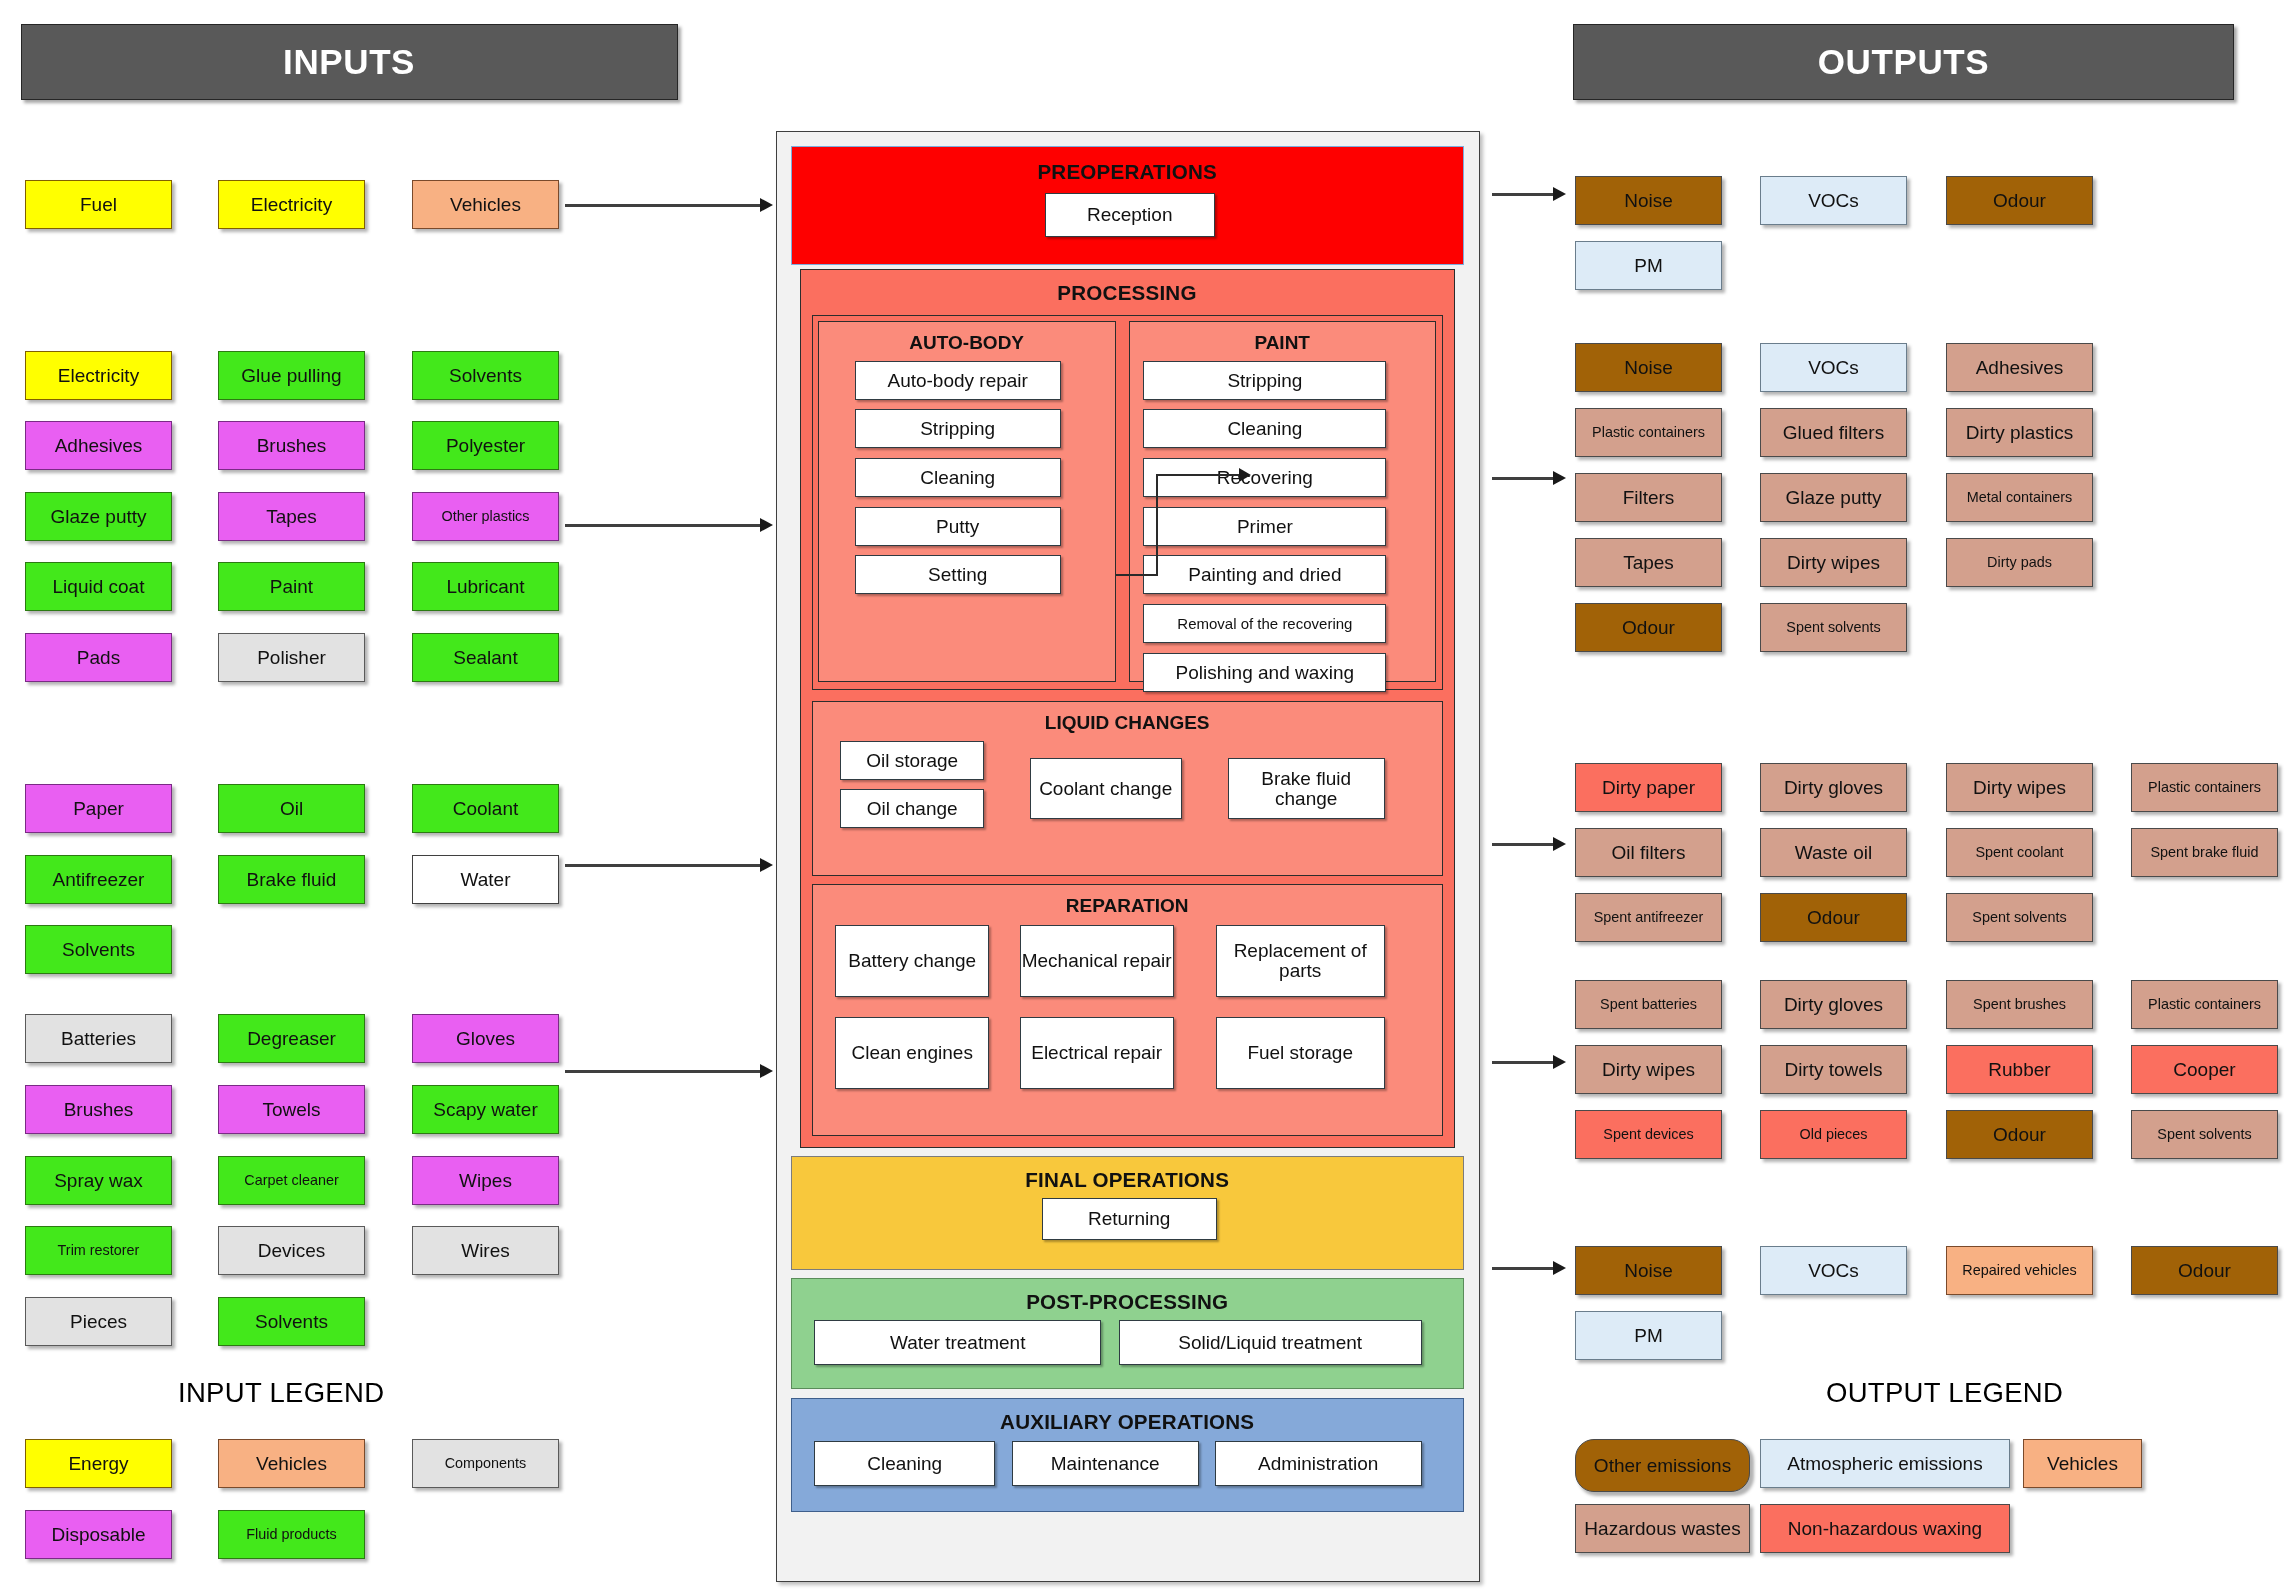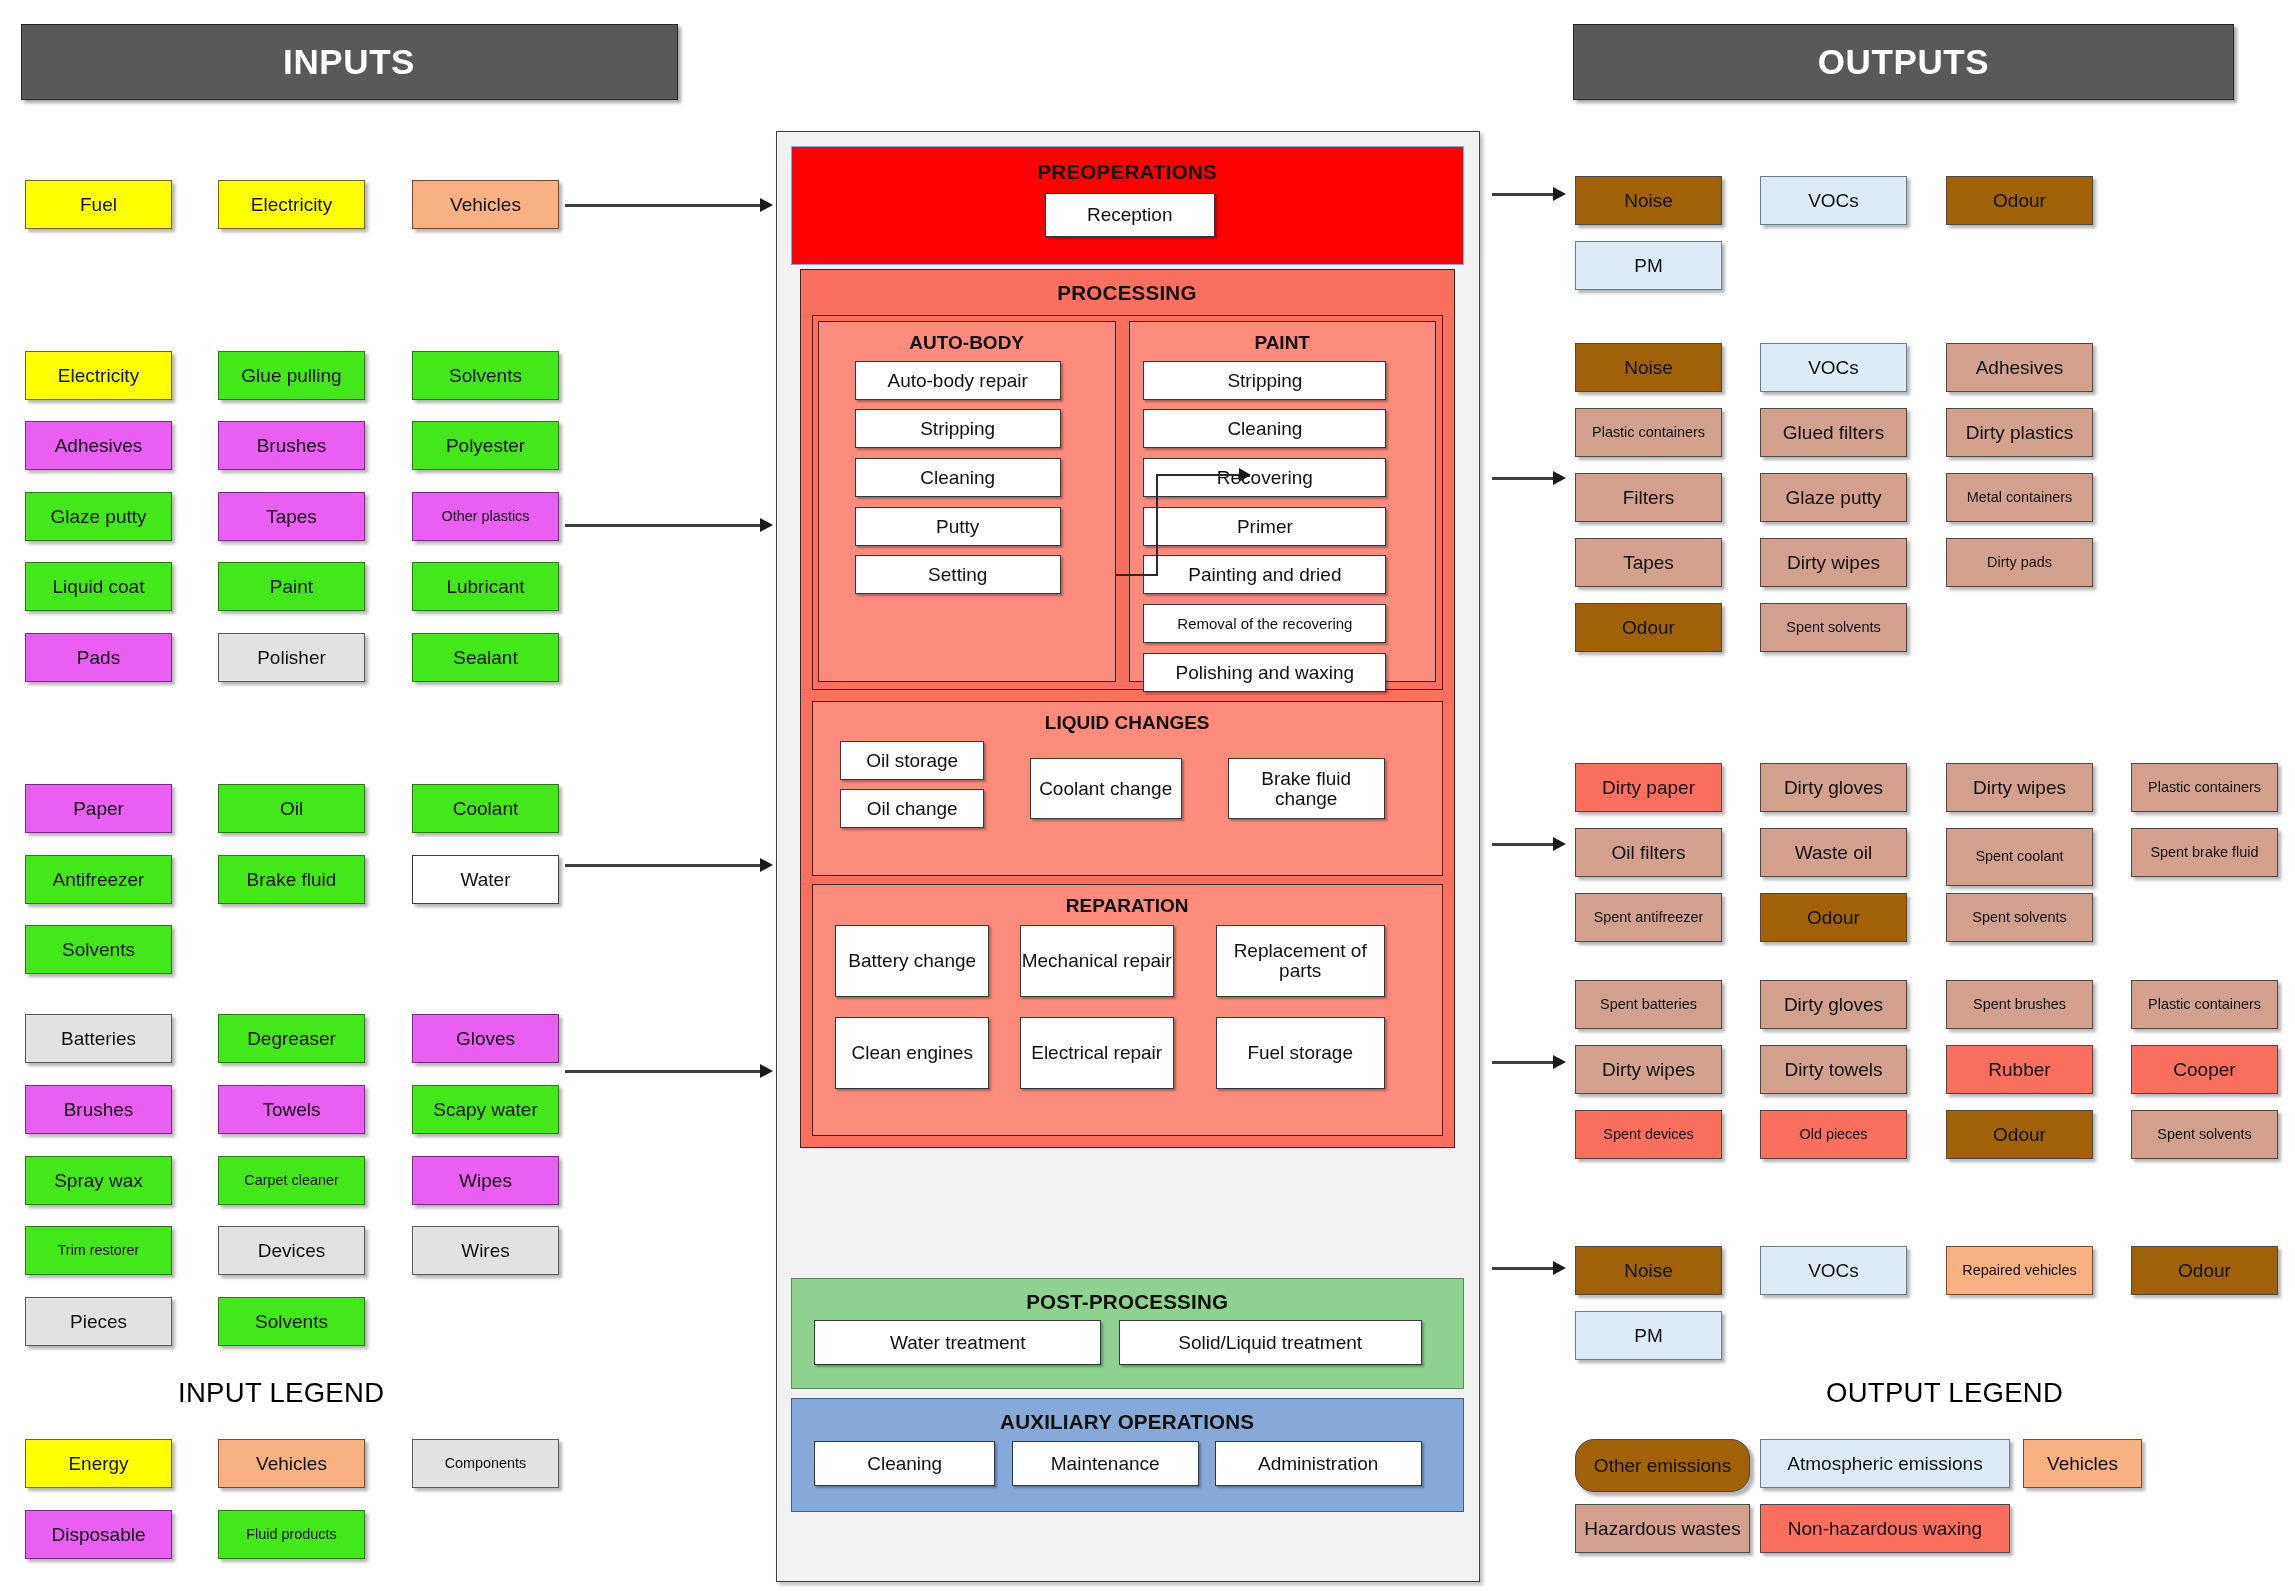--- a/index.html
+++ b/index.html
@@ -166,21 +166,21 @@
       <div class="chip c-hazard" style="left: 1760px; top: 538px; width: 147px; height: 49px;">Dirty wipes</div>
       <div class="chip c-hazard sm" style="left: 1946px; top: 538px; width: 147px; height: 49px;">Dirty pads</div>
       <div class="chip c-other-em" style="left: 1575px; top: 603px; width: 147px; height: 49px;">Odour</div>
       <div class="chip c-hazard sm" style="left: 1760px; top: 603px; width: 147px; height: 49px;">Spent solvents</div>
       <div class="chip c-nonhazard" style="left: 1575px; top: 763px; width: 147px; height: 49px;">Dirty paper</div>
       <div class="chip c-hazard" style="left: 1760px; top: 763px; width: 147px; height: 49px;">Dirty gloves</div>
       <div class="chip c-hazard" style="left: 1946px; top: 763px; width: 147px; height: 49px;">Dirty wipes</div>
       <div class="chip c-hazard sm" style="left: 2131px; top: 763px; width: 147px; height: 49px;">Plastic containers</div>
       <div class="chip c-hazard" style="left: 1575px; top: 828px; width: 147px; height: 49px;">Oil filters</div>
       <div class="chip c-hazard" style="left: 1760px; top: 828px; width: 147px; height: 49px;">Waste oil</div>
-      <div class="chip c-hazard sm" style="left: 1946px; top: 828px; width: 147px; height: 58px;">Spent coolant</div>
+      <div class="chip c-hazard sm" style="left: 1946px; top: 828px; width: 147px; height: 49px;">Spent coolant</div>
       <div class="chip c-hazard sm" style="left: 2131px; top: 828px; width: 147px; height: 49px;">Spent brake fluid</div>
       <div class="chip c-hazard sm" style="left: 1575px; top: 893px; width: 147px; height: 49px;">Spent antifreezer</div>
       <div class="chip c-other-em" style="left: 1760px; top: 893px; width: 147px; height: 49px;">Odour</div>
       <div class="chip c-hazard sm" style="left: 1946px; top: 893px; width: 147px; height: 49px;">Spent solvents</div>
       <div class="chip c-hazard sm" style="left: 1575px; top: 980px; width: 147px; height: 49px;">Spent batteries</div>
       <div class="chip c-hazard" style="left: 1760px; top: 980px; width: 147px; height: 49px;">Dirty gloves</div>
       <div class="chip c-hazard sm" style="left: 1946px; top: 980px; width: 147px; height: 49px;">Spent brushes</div>
       <div class="chip c-hazard sm" style="left: 2131px; top: 980px; width: 147px; height: 49px;">Plastic containers</div>
       <div class="chip c-hazard" style="left: 1575px; top: 1045px; width: 147px; height: 49px;">Dirty wipes</div>
       <div class="chip c-hazard" style="left: 1760px; top: 1045px; width: 147px; height: 49px;">Dirty towels</div>
@@ -296,20 +296,24 @@
         <div class="sub-title" style="top:10px;">REPARATION</div>
         <div class="pbox" style="left:22.5px;top:40px;width:154px;height:72px;">Battery change</div>
         <div class="pbox" style="left:207px;top:40px;width:154px;height:72px;">Mechanical repair</div>
         <div class="pbox" style="left:403px;top:40px;width:169px;height:72px;text-align:center;">Replacement of parts</div>
         <div class="pbox" style="left:22.5px;top:132px;width:154px;height:72px;">Clean engines</div>
         <div class="pbox" style="left:207px;top:132px;width:154px;height:72px;">Electrical repair</div>
         <div class="pbox" style="left:403px;top:132px;width:169px;height:72px;">Fuel storage</div>
       </div>
     </div>
 
+    <div class="band b-final" style="left:13.7px;top:1024px;width:673px;height:114px;">
+      <div class="band-title" style="top:11.2px;">FINAL OPERATIONS</div>
+      <div class="pbox" style="left:250px;top:41px;width:175px;height:42px;">Returning</div>
+    </div>
 
     <div class="band b-post" style="left:13.7px;top:1146px;width:673px;height:111px;">
       <div class="band-title" style="top:11.2px;">POST-PROCESSING</div>
       <div class="pbox" style="left:22.5px;top:41px;width:287px;height:45px;">Water treatment</div>
       <div class="pbox" style="left:327px;top:41px;width:303px;height:45px;">Solid/Liquid treatment</div>
     </div>
 
     <div class="band b-aux" style="left:13.7px;top:1266px;width:673px;height:114px;">
       <div class="band-title" style="top:11.2px;">AUXILIARY OPERATIONS</div>
       <div class="pbox" style="left:22.5px;top:42px;width:181px;height:45px;">Cleaning</div>

